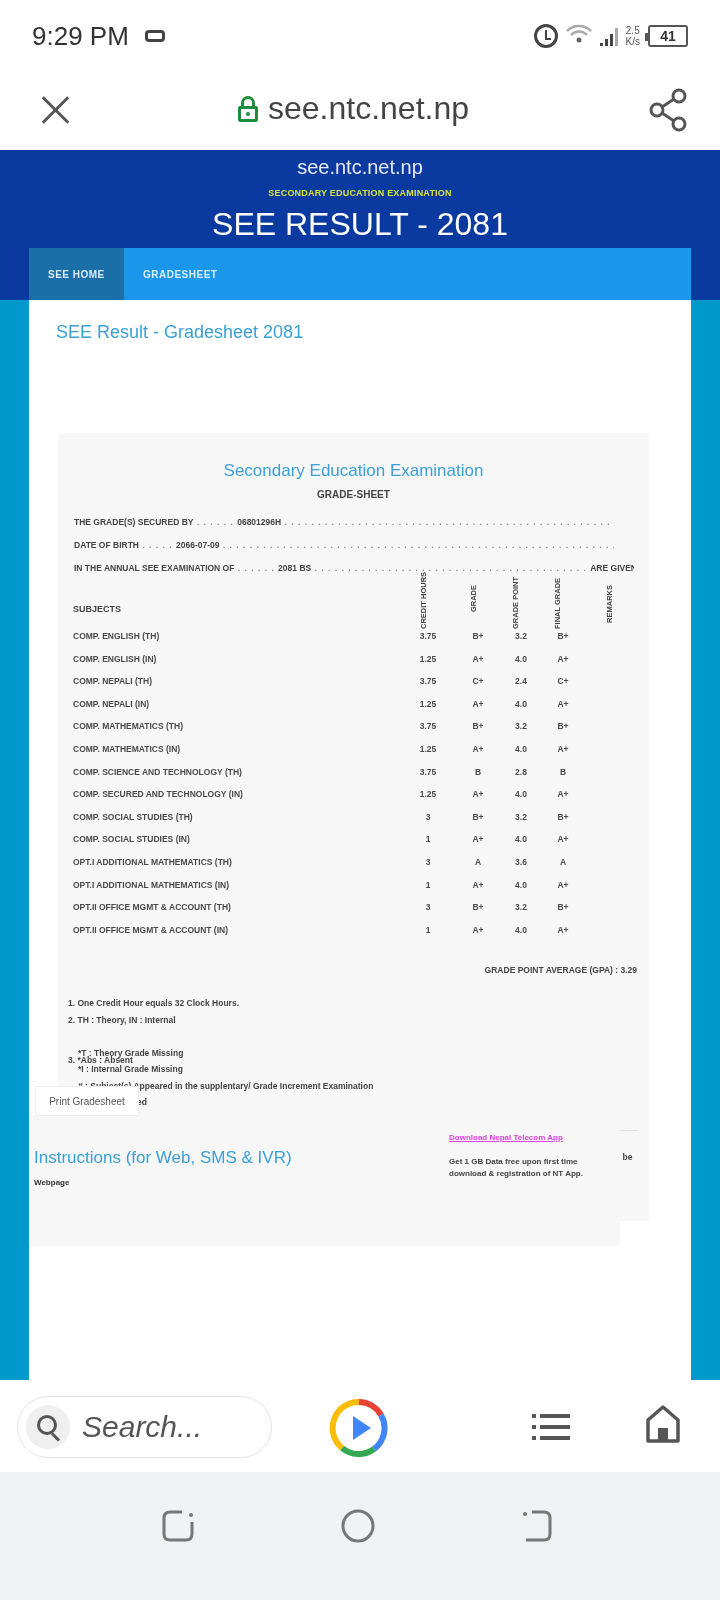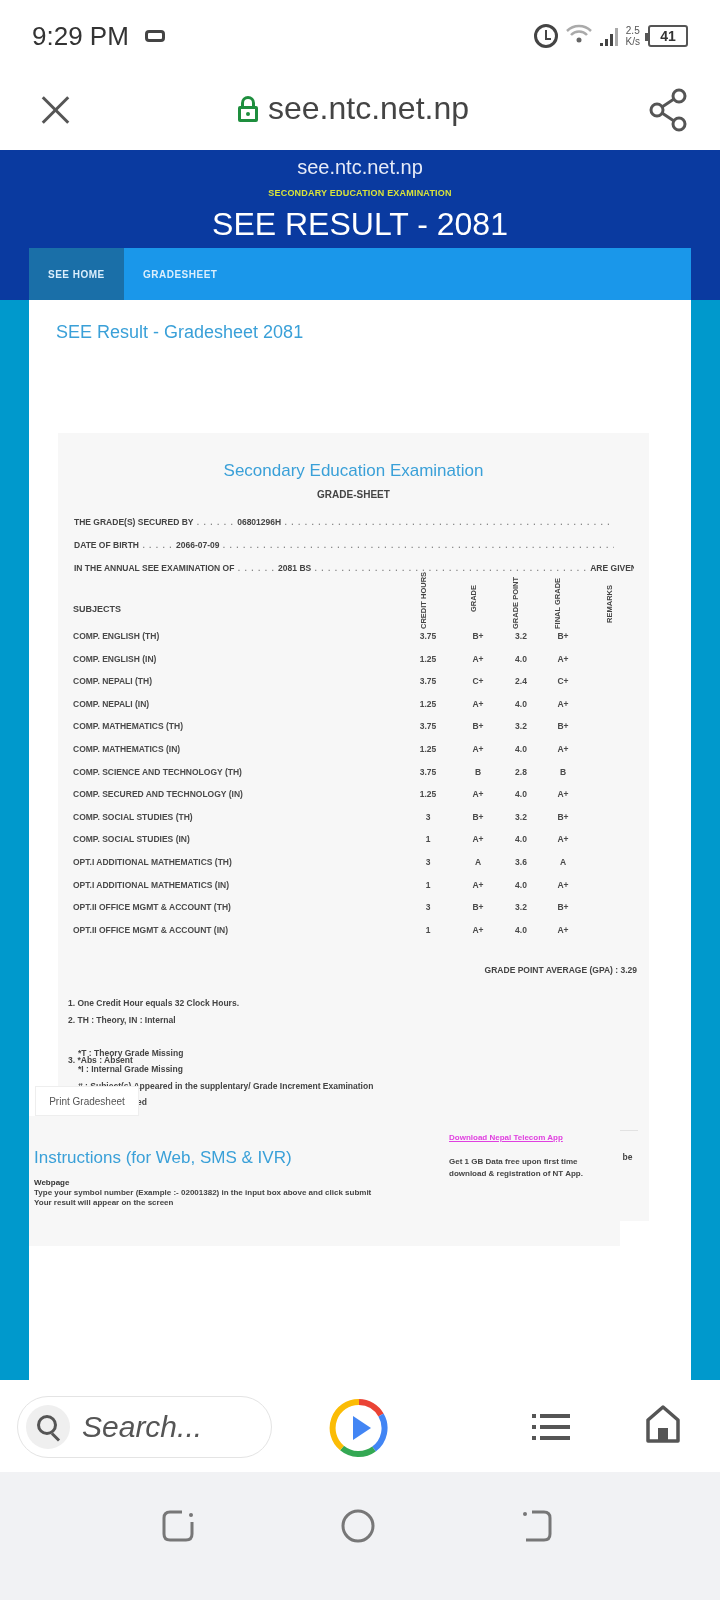--- a/index.html
+++ b/index.html
@@ -303,24 +303,20 @@
       <div class="note-label">Note:</div>
       <div class="note-text">This Sheet is for general idea of grade(s) you secured. This is not for official use. If any mistakes appear; record at SEE Board ledger will be referred.</div>
     </div>
   </div>
 
   <div class="print-btn">Print Gradesheet</div>
 
   <div class="instructions">
     <div class="instr-title">Instructions (for Web, SMS &amp; IVR)</div>
     <div class="instr-web">Webpage</div>
-    <div class="instr-text">
-      <div>Type your symbol number (Example :- 02001382) in the input box above and click submit</div>
-      <div>Your result will appear on the screen</div>
-    </div>
     <div class="app-link">Download Nepal Telecom App</div>
     <div class="app-text">Get 1 GB Data free upon first time download &amp; registration of NT App.</div>
   </div>
 </div>
 
 <div class="bottom-bar">
   <div class="search-pill">
     <span class="search-circle"></span>
     <span class="search-placeholder">Search...</span>
   </div>

